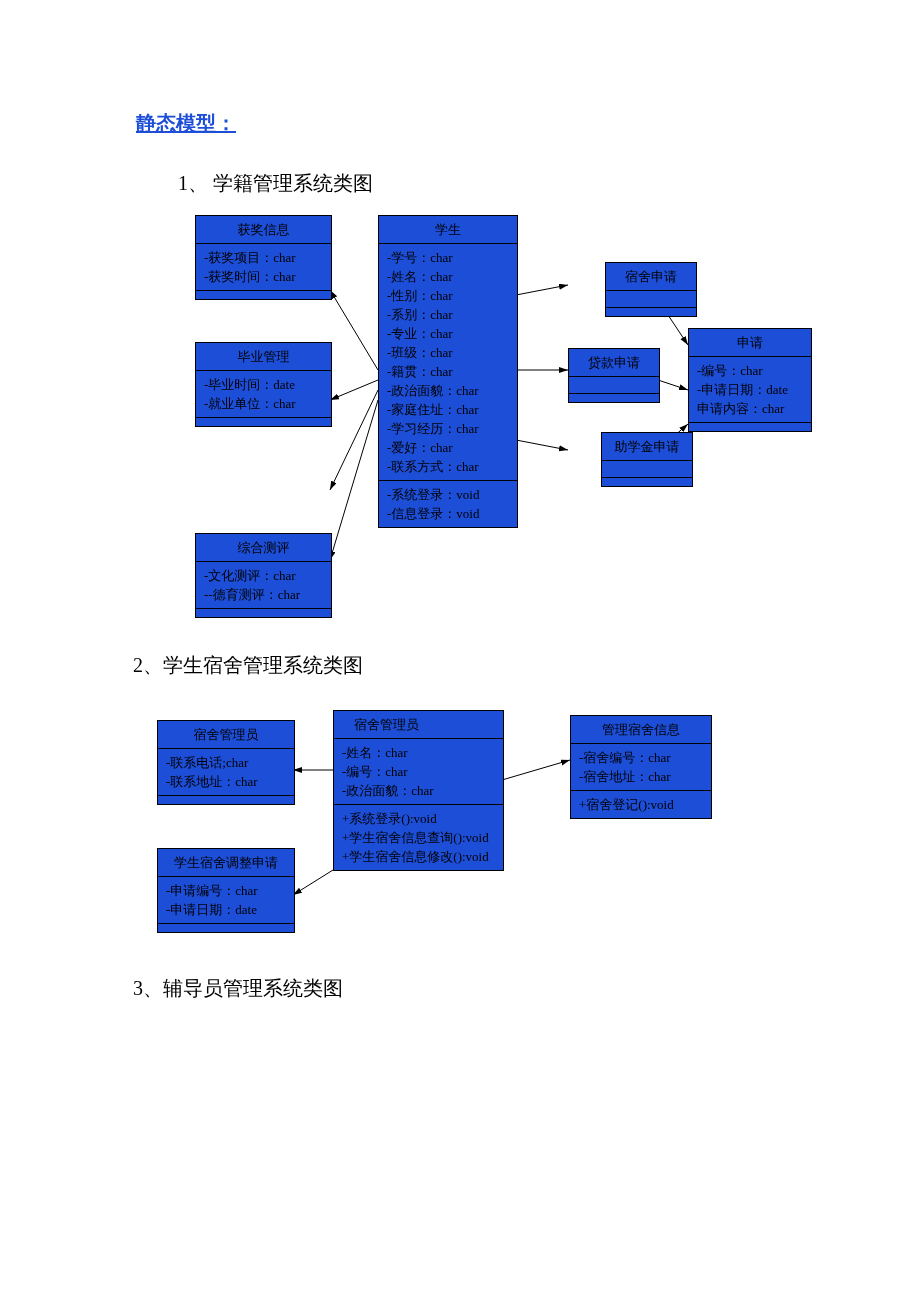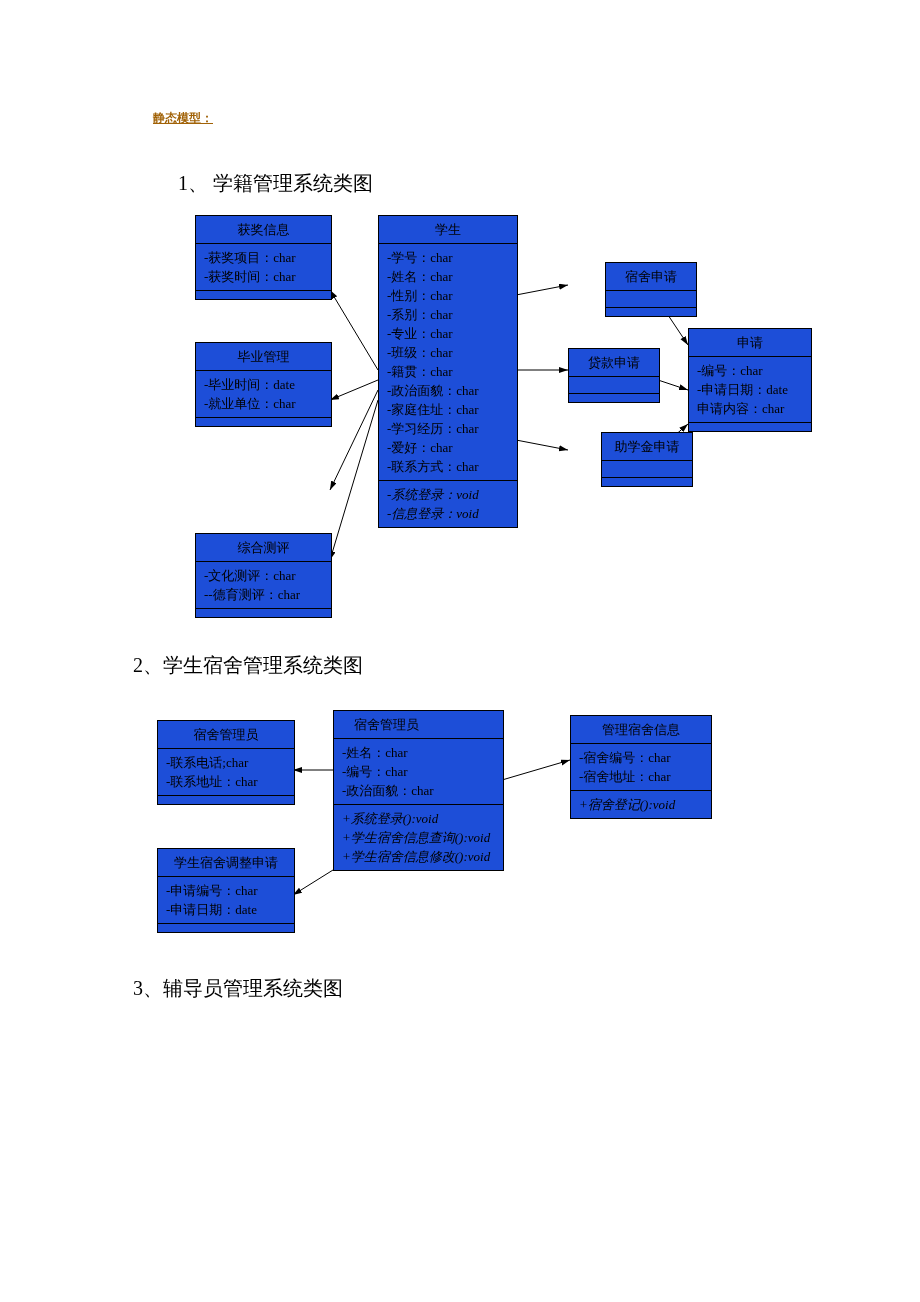--- a/index.html
+++ b/index.html
@@ -1,24 +1,24 @@
 <!DOCTYPE html>
 <html><head>
 <meta charset="utf-8">
 <style>
 html,body{margin:0;padding:0;background:#fff;font-family:"SimSun","Songti SC",serif;color:#000;}
 .page{width:920px;height:1302px;position:relative;background:#fff;}
-.title{position:absolute;left:153px;top:110px;font-size:12px;color:#a16207;font-weight:bold;text-decoration:underline;}
+.title{position:absolute;left:136px;top:110px;font-size:20px;color:#1d4ed8;font-weight:bold;text-decoration:underline;}
 .h1{position:absolute;font-size:20px;}
 .h2{position:absolute;font-size:20px;}
 .diagram{position:absolute;}
 .cls{position:absolute;border:1px solid #000;background:#1d4ed8;font-size:13px;line-height:19px;}
 .cls .name{text-align:center;padding:4px 6px;border-bottom:1px solid #000;}
 .cls .attrs{padding:4px 8px;border-bottom:1px solid #000;}
-.cls .methods{padding:4px 8px;border-bottom:1px solid #000;font-style:italic;}
+.cls .methods{padding:4px 8px;border-bottom:1px solid #000;}
 .cls .empty{height:8px;border-bottom:0;}
 svg{position:absolute;left:0;top:0;pointer-events:none;}
 line{stroke:#000;stroke-width:1;}
 </style>
 </head>
 <body>
 
 <div class="page">
 
   <div class="title">静态模型：</div>

